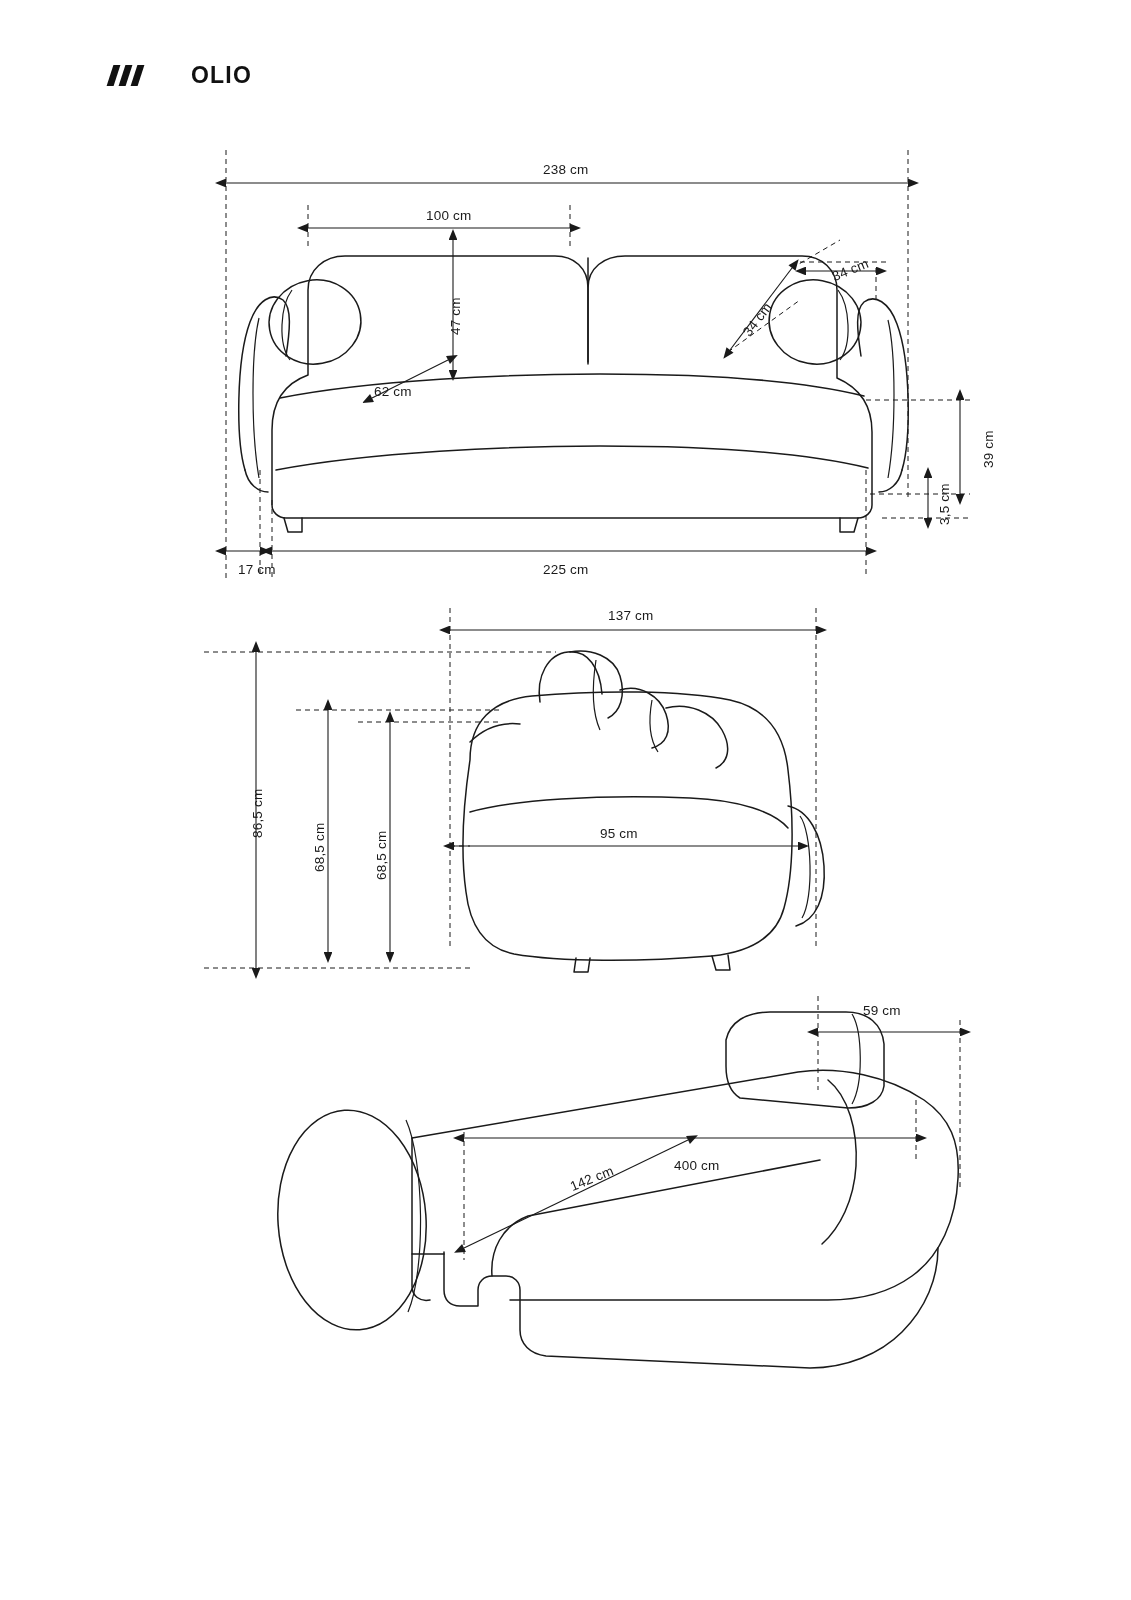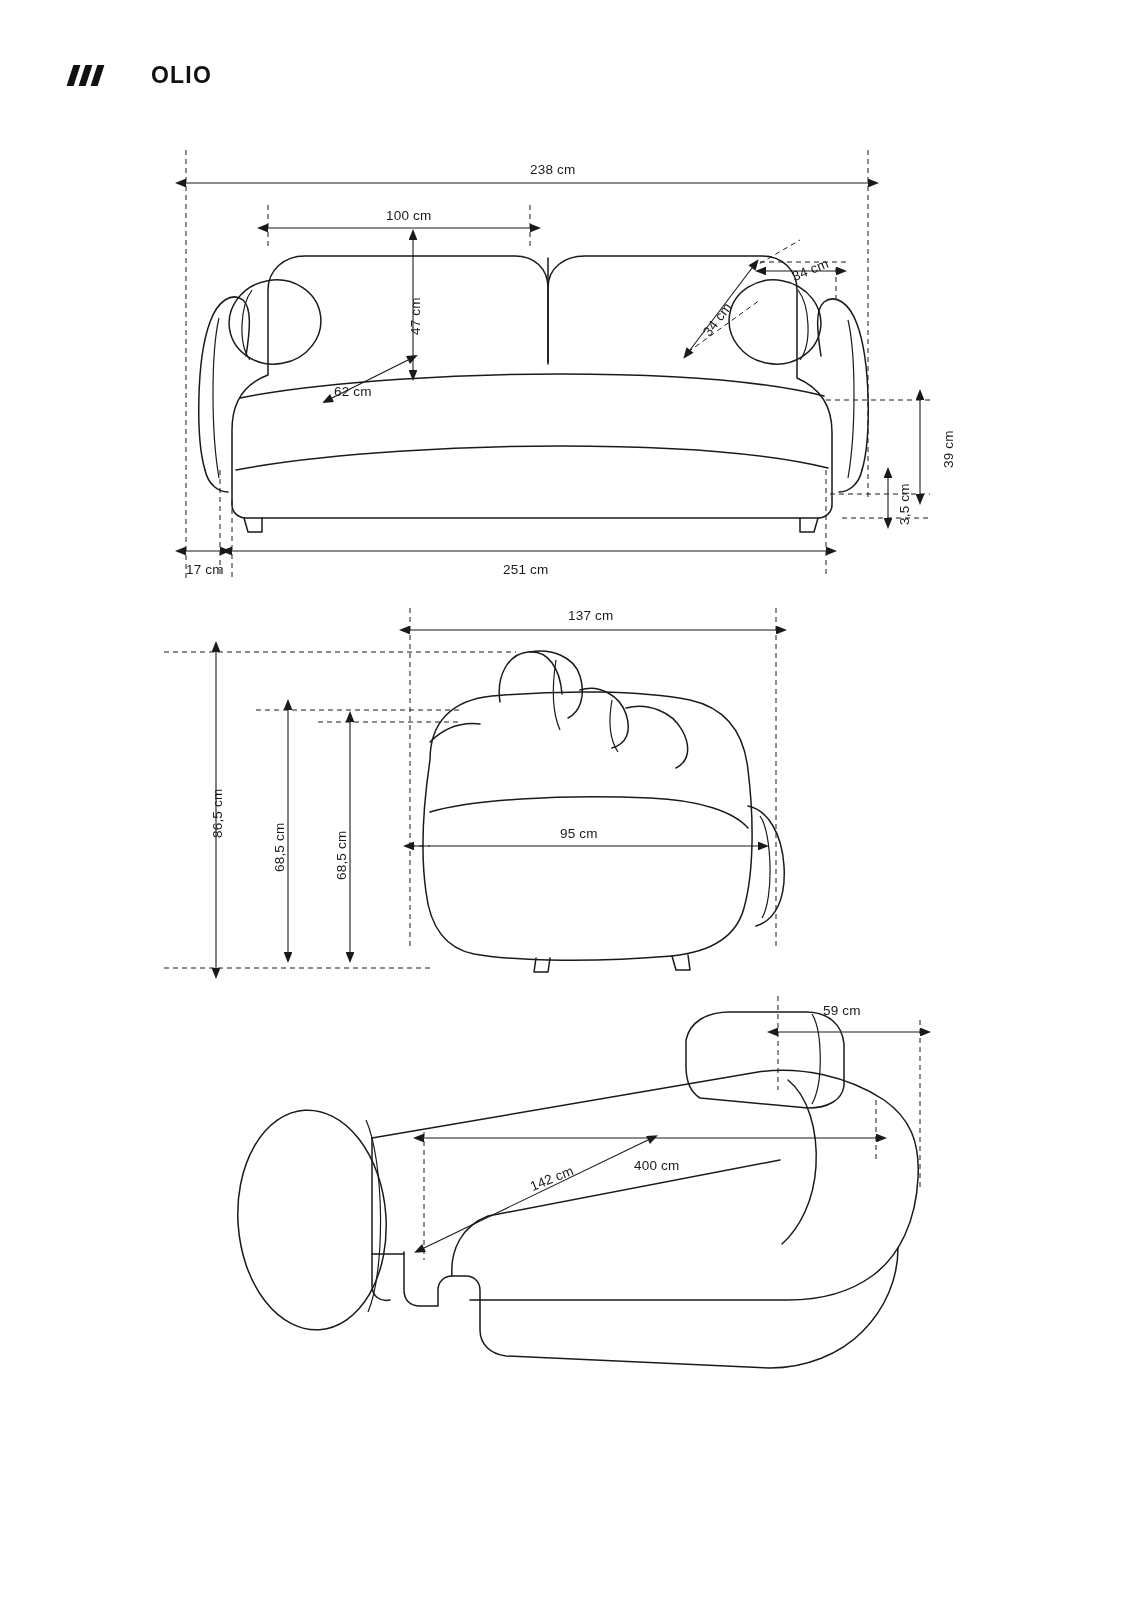--- a/index.html
+++ b/index.html
@@ -12,20 +12,21 @@
     height: 1600px;
     font-family: "Liberation Sans", sans-serif;
     color: #1a1a1a;
     position: relative;
     overflow: hidden;
   }
   .page {
     position: relative;
     width: 1049px;
     height: 1600px;
+    margin-left: 40px;
   }
 
   
   .header {
     position: absolute;
     top: 62px;
     left: 70px;
     display: flex;
     align-items: center;
     gap: 50px;
@@ -262,30 +263,30 @@
       </g>
 
       <g>
         <line class="dim" x1="778" y1="1032" x2="920" y2="1032" marker-start="url(#arrL)" marker-end="url(#arrR)"></line>
         <line class="dim" x1="424" y1="1138" x2="876" y2="1138" marker-start="url(#arrL)" marker-end="url(#arrR)"></line>
         <line class="dim" x1="424" y1="1248" x2="648" y2="1140" marker-start="url(#arrL)" marker-end="url(#arrR)"></line>
       </g>
     </svg>
   </div>
 
-  <div class="label" style="left:530px; top:162px;">238 cm</div>
+  <div class="label" style="left:503px; top:162px;">238 cm</div>
   <div class="label" style="left:386px; top:208px;">100 cm</div>
   <div class="label rot90" style="left:408px; top:335px;">47 cm</div>
   <div class="label" style="left:334px; top:384px;">62 cm</div>
   <div class="label rot-diag" style="left:700px; top:330px;">34 cm</div>
   <div class="label rot-small" style="left:790px; top:270px;">34 cm</div>
   <div class="label rot90" style="left:941px; top:468px;">39 cm</div>
   <div class="label rot90" style="left:897px; top:525px;">3,5 cm</div>
-  <div class="label" style="left:186px; top:562px;">17 cm</div>
-  <div class="label" style="left:503px; top:562px;">251 cm</div>
+  <div class="label" style="left:198px; top:562px;">17 cm</div>
+  <div class="label" style="left:503px; top:562px;">225 cm</div>
 
   <div class="label" style="left:568px; top:608px;">137 cm</div>
   <div class="label rot90" style="left:210px; top:838px;">86,5 cm</div>
   <div class="label rot90" style="left:272px; top:872px;">68,5 cm</div>
   <div class="label rot90" style="left:334px; top:880px;">68,5 cm</div>
   <div class="label" style="left:560px; top:826px;text-align:center;">95 cm</div>
 
   <div class="label" style="left:823px; top:1003px;">59 cm</div>
   <div class="label rot-small" style="left:528px; top:1180px;">142 cm</div>
   <div class="label" style="left:634px; top:1158px;">400 cm</div>

